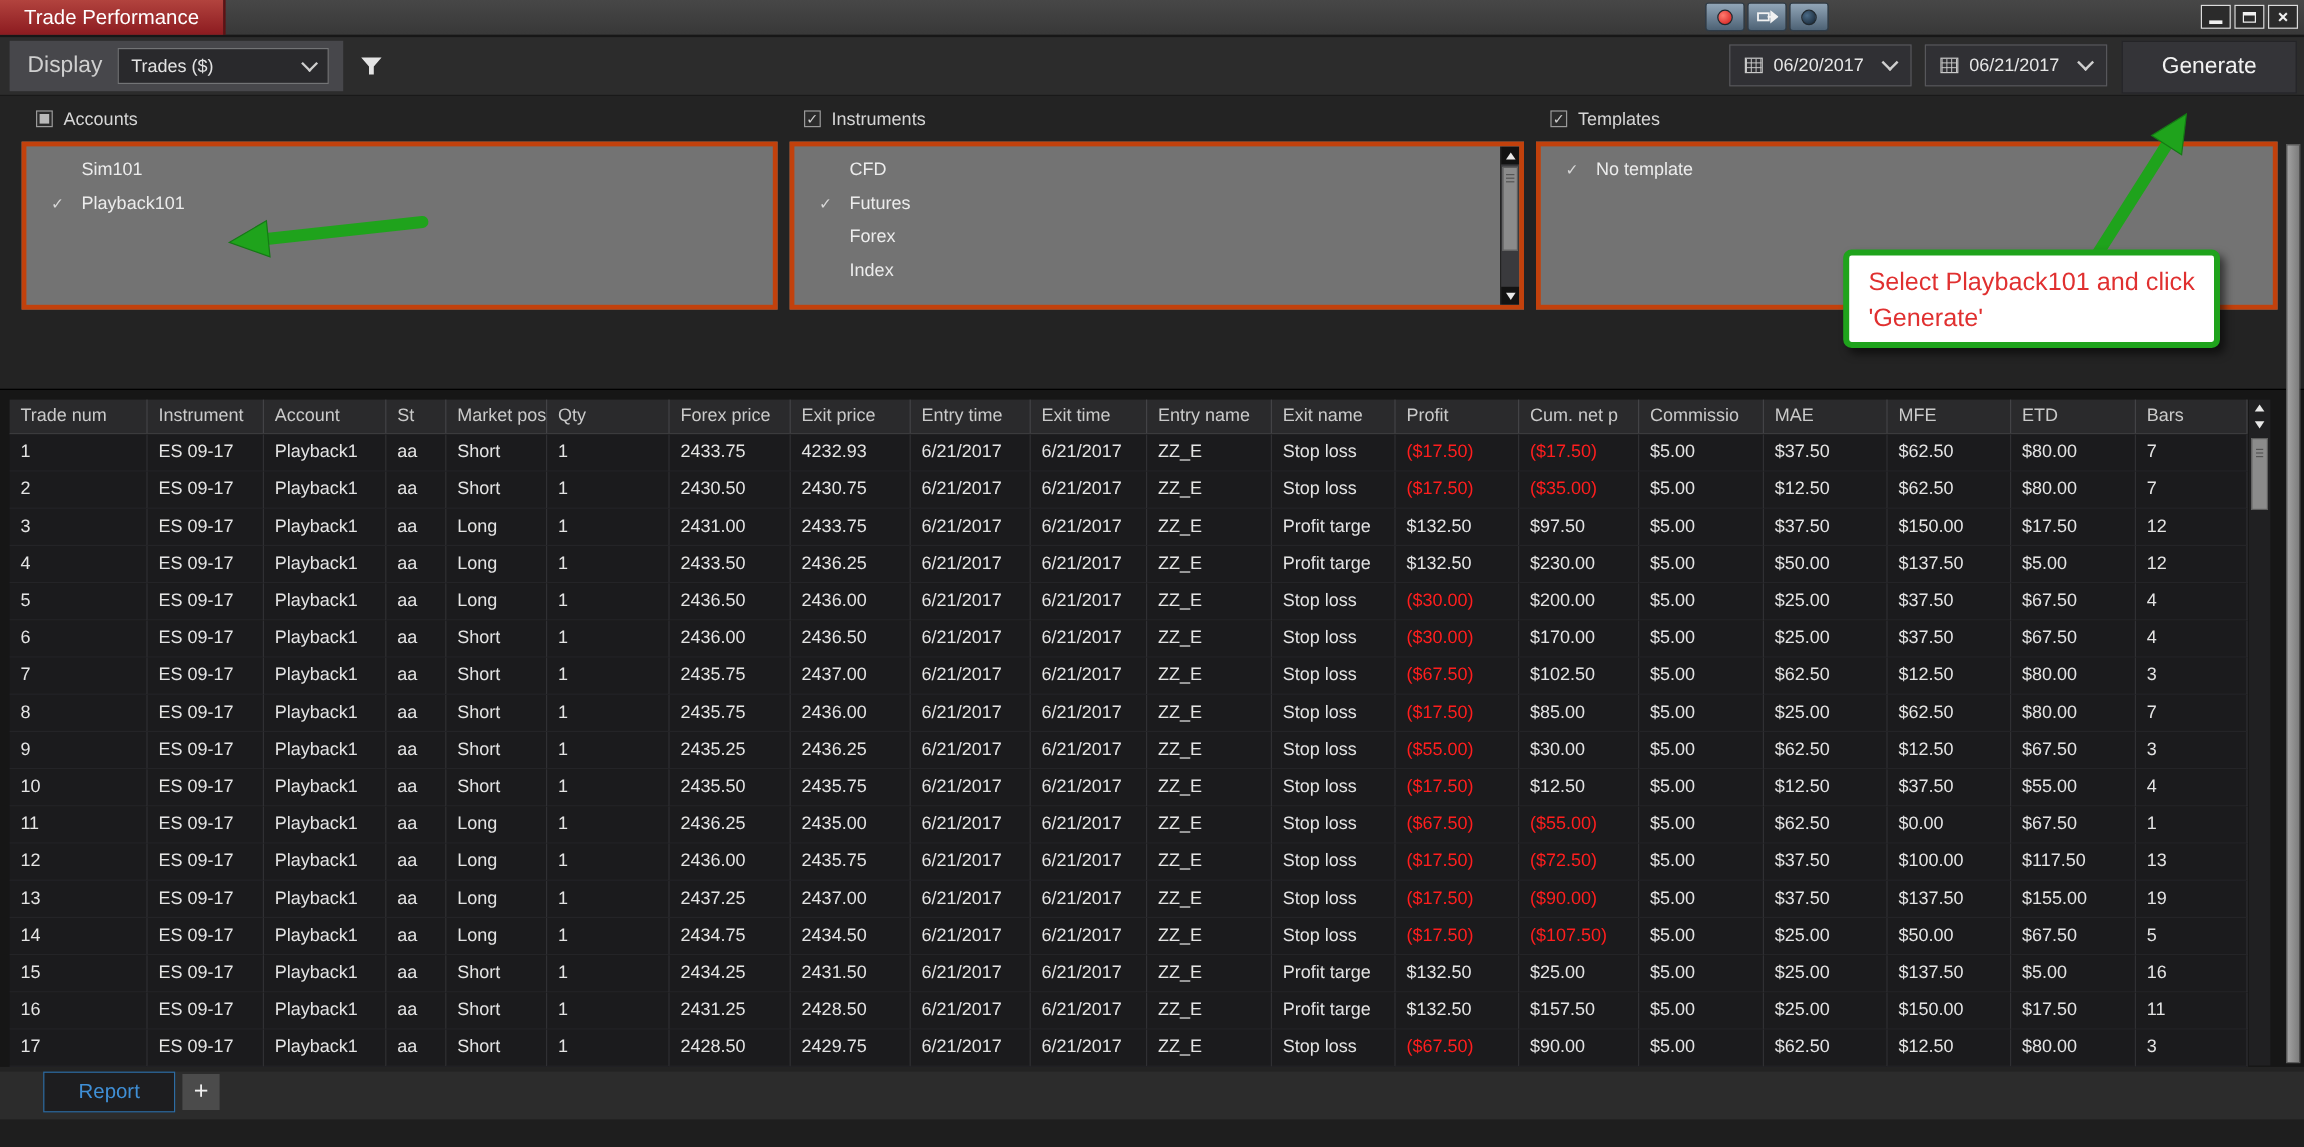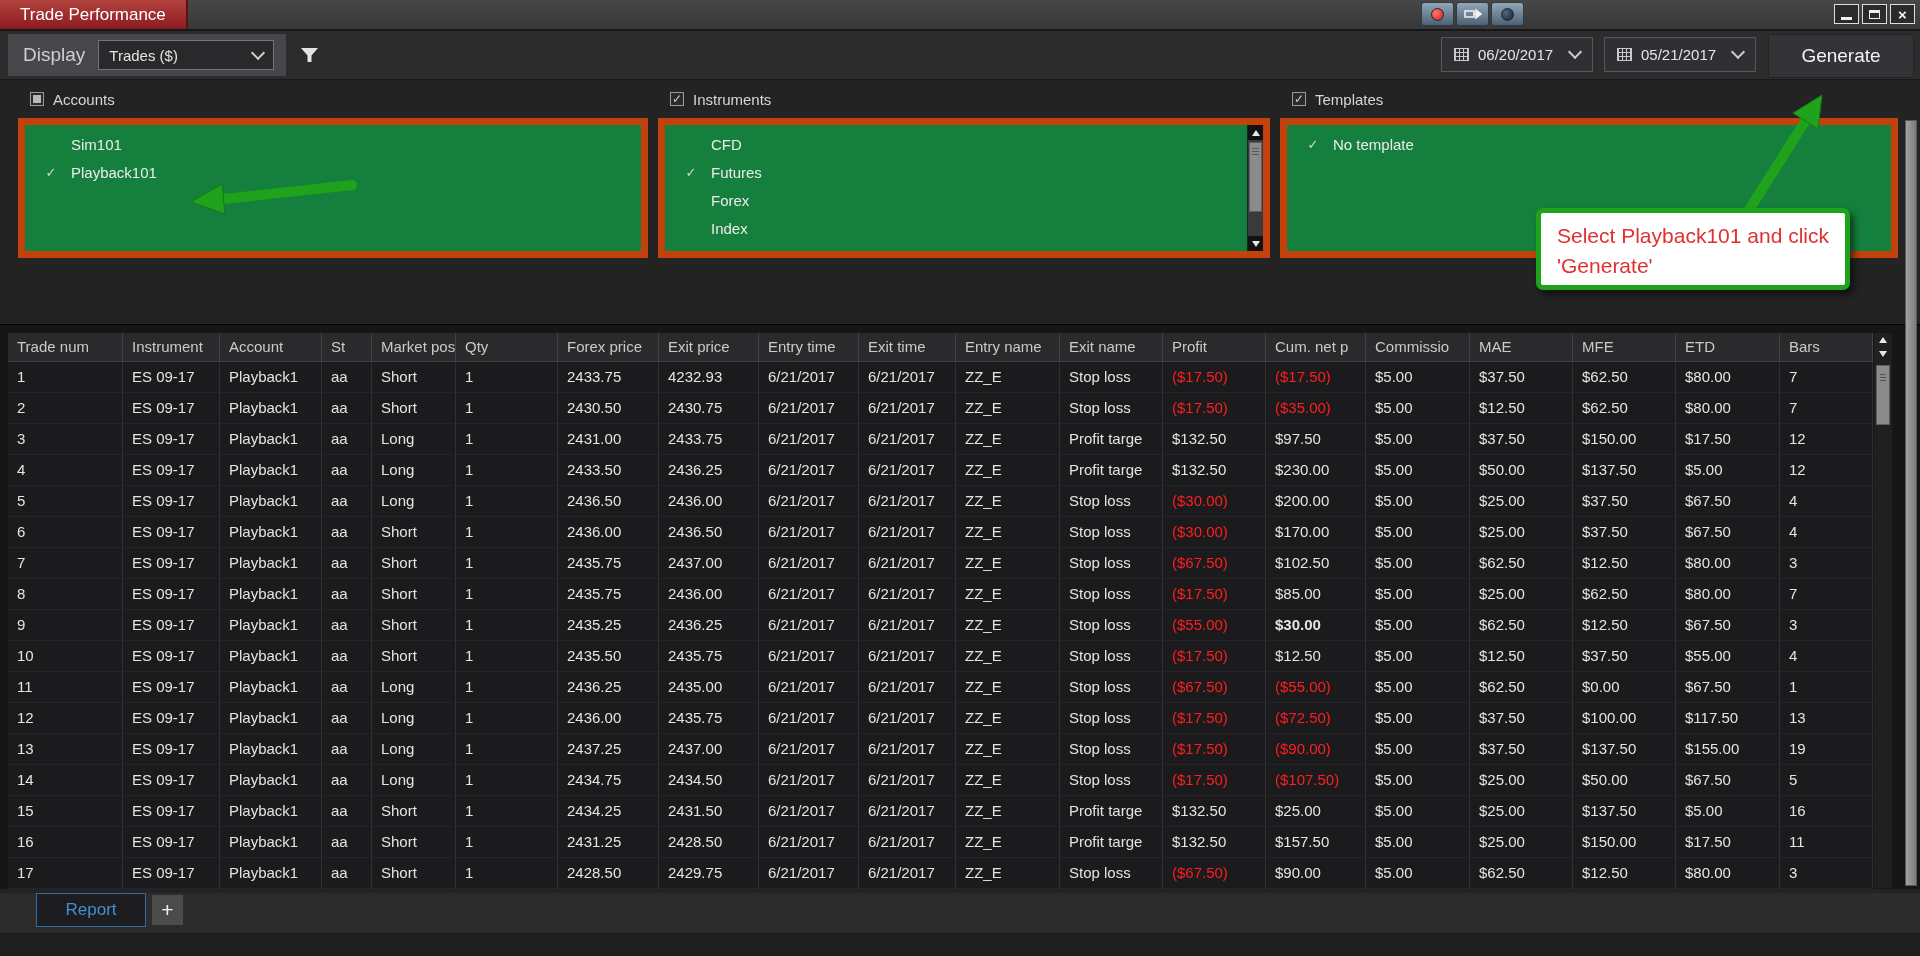--- a/index.html
+++ b/index.html
@@ -52,21 +52,21 @@
   
   .panel{position:absolute;top:86px;height:172px}
   .panel.accounts{left:18px;width:630px}
   .panel.instruments{left:658px;width:612px}
   .panel.templates{left:1280px;width:618px}
   .panel-head{height:26px;display:flex;align-items:center;gap:9px;padding-left:12px}
   .checkbox{width:14px;height:14px;border:1px solid #9a9a9a;background:#2b2b2b;color:#cfcfcf;
     font-size:12px;line-height:13px;text-align:center;box-sizing:border-box}
   .checkbox.indeterminate::after{content:'';display:block;width:8px;height:8px;margin:2px auto;background:#b9b9b9}
   .panel-label{font-size:15px;color:#d6d6d6}
-  .listbox{position:absolute;left:0;right:0;top:32px;bottom:0;background:#15803d;border:7px solid #c2410c;
+  .listbox{position:absolute;left:0;right:0;top:32px;bottom:0;background:#737373;border:4px solid #c2410c;
     box-sizing:border-box;overflow:hidden}
   .listbox-items{padding-top:5px}
   .list-item{height:28px;display:flex;align-items:center;position:relative}
   .item-check{position:absolute;left:18px;width:16px;color:#d8d8d8;font-size:13px;text-align:center}
   .item-label{margin-left:46px;font-size:15px;color:#ececec}
   
   .lb-scroll{position:absolute;right:0;top:0;bottom:0;width:15px;background:#3a3a3d;border-left:1px solid #232323}
   .sb-btn{height:15px;background:#121212;display:flex;align-items:center;justify-content:center}
   .sb-btn.bottom{position:absolute;bottom:0;left:0;right:0}
   .tri-up{width:0;height:0;border-left:4px solid transparent;border-right:4px solid transparent;border-bottom:6px solid #e8e8e8}
@@ -150,21 +150,21 @@
       <polygon points="1,1 18,1 11.5,8.5 11.5,15 7.5,15 7.5,8.5" fill="#e4e4e4"></polygon>
     </svg>
   </div>
   <div class="datebox d1">
     <span class="cal"></span>
     <span class="date-text">06/20/2017</span>
     <span class="chev"></span>
   </div>
   <div class="datebox d2">
     <span class="cal"></span>
-    <span class="date-text">05/21/2017</span>
+    <span class="date-text">06/21/2017</span>
     <span class="chev"></span>
   </div>
   <div class="generate-btn">Generate</div>
 </div>
 
 <div class="panel accounts">
   <div class="panel-head">
     <span class="checkbox indeterminate"></span>
     <span class="panel-label">Accounts</span>
   </div>
@@ -432,21 +432,21 @@
           <div class="g-cell" style="width: 50px;">aa</div>
           <div class="g-cell" style="width: 84px;">Short</div>
           <div class="g-cell" style="width: 102px;">1</div>
           <div class="g-cell" style="width: 101px;">2435.25</div>
           <div class="g-cell" style="width: 100px;">2436.25</div>
           <div class="g-cell" style="width: 100px;">6/21/2017</div>
           <div class="g-cell" style="width: 97px;">6/21/2017</div>
           <div class="g-cell" style="width: 104px;">ZZ_E</div>
           <div class="g-cell" style="width: 103px;">Stop loss</div>
           <div class="g-cell neg" style="width: 103px;">($55.00)</div>
-          <div class="g-cell" style="width: 100px; font-weight: bold;">$30.00</div>
+          <div class="g-cell" style="width: 100px;">$30.00</div>
           <div class="g-cell" style="width: 104px;">$5.00</div>
           <div class="g-cell" style="width: 103px;">$62.50</div>
           <div class="g-cell" style="width: 103px;">$12.50</div>
           <div class="g-cell" style="width: 104px;">$67.50</div>
           <div class="g-cell" style="width: 93px;">3</div>
         </div>
         <div class="g-row">
           <div class="g-cell" style="width: 115px;">10</div>
           <div class="g-cell" style="width: 97px;">ES 09-17</div>
           <div class="g-cell" style="width: 102px;">Playback1</div>

